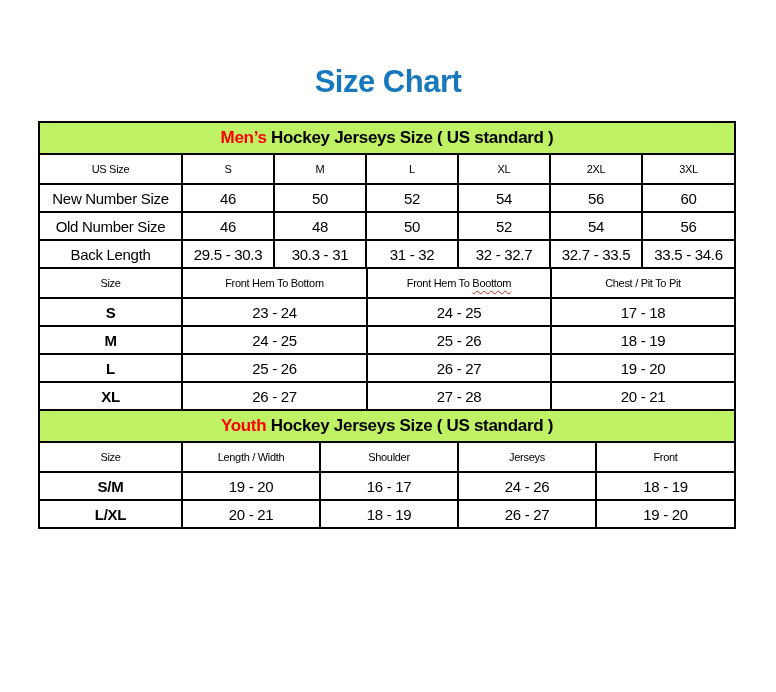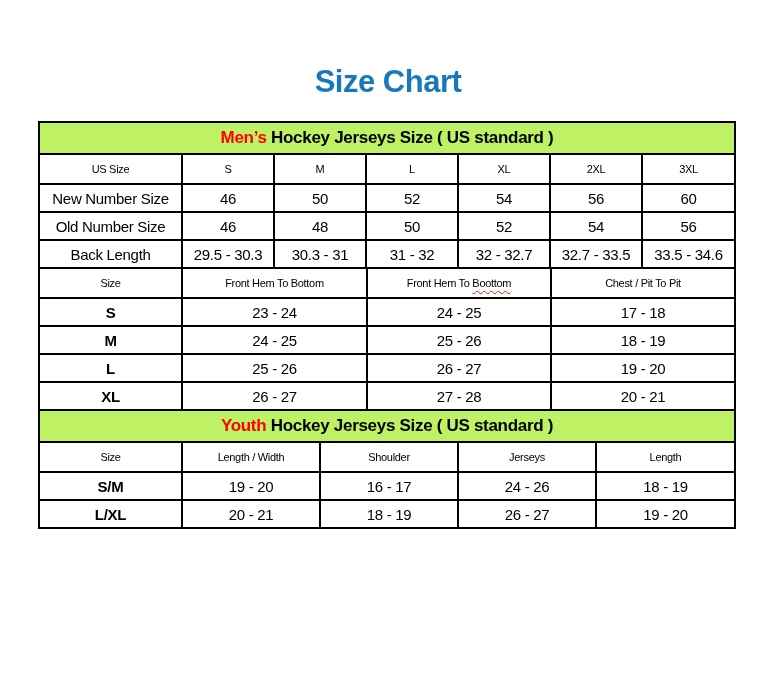--- a/index.html
+++ b/index.html
@@ -190,21 +190,21 @@
       </colgroup>
       <tbody>
         <tr class="band">
           <th colspan="5"><span class="hl">Youth</span><span> Hockey Jerseys Size ( US standard )</span></th>
         </tr>
         <tr class="cols">
           <th>Size</th>
           <th>Length / Width</th>
           <th>Shoulder</th>
           <th>Jerseys</th>
-          <th>Length</th>
+          <th>Front</th>
         </tr>
         <tr class="datarow">
           <td class="rowhead-bold">S/M</td>
           <td>19 - 20</td>
           <td>16 - 17</td>
           <td>24 - 26</td>
           <td>18 - 19</td>
         </tr>
         <tr class="datarow">
           <td class="rowhead-bold">L/XL</td>

